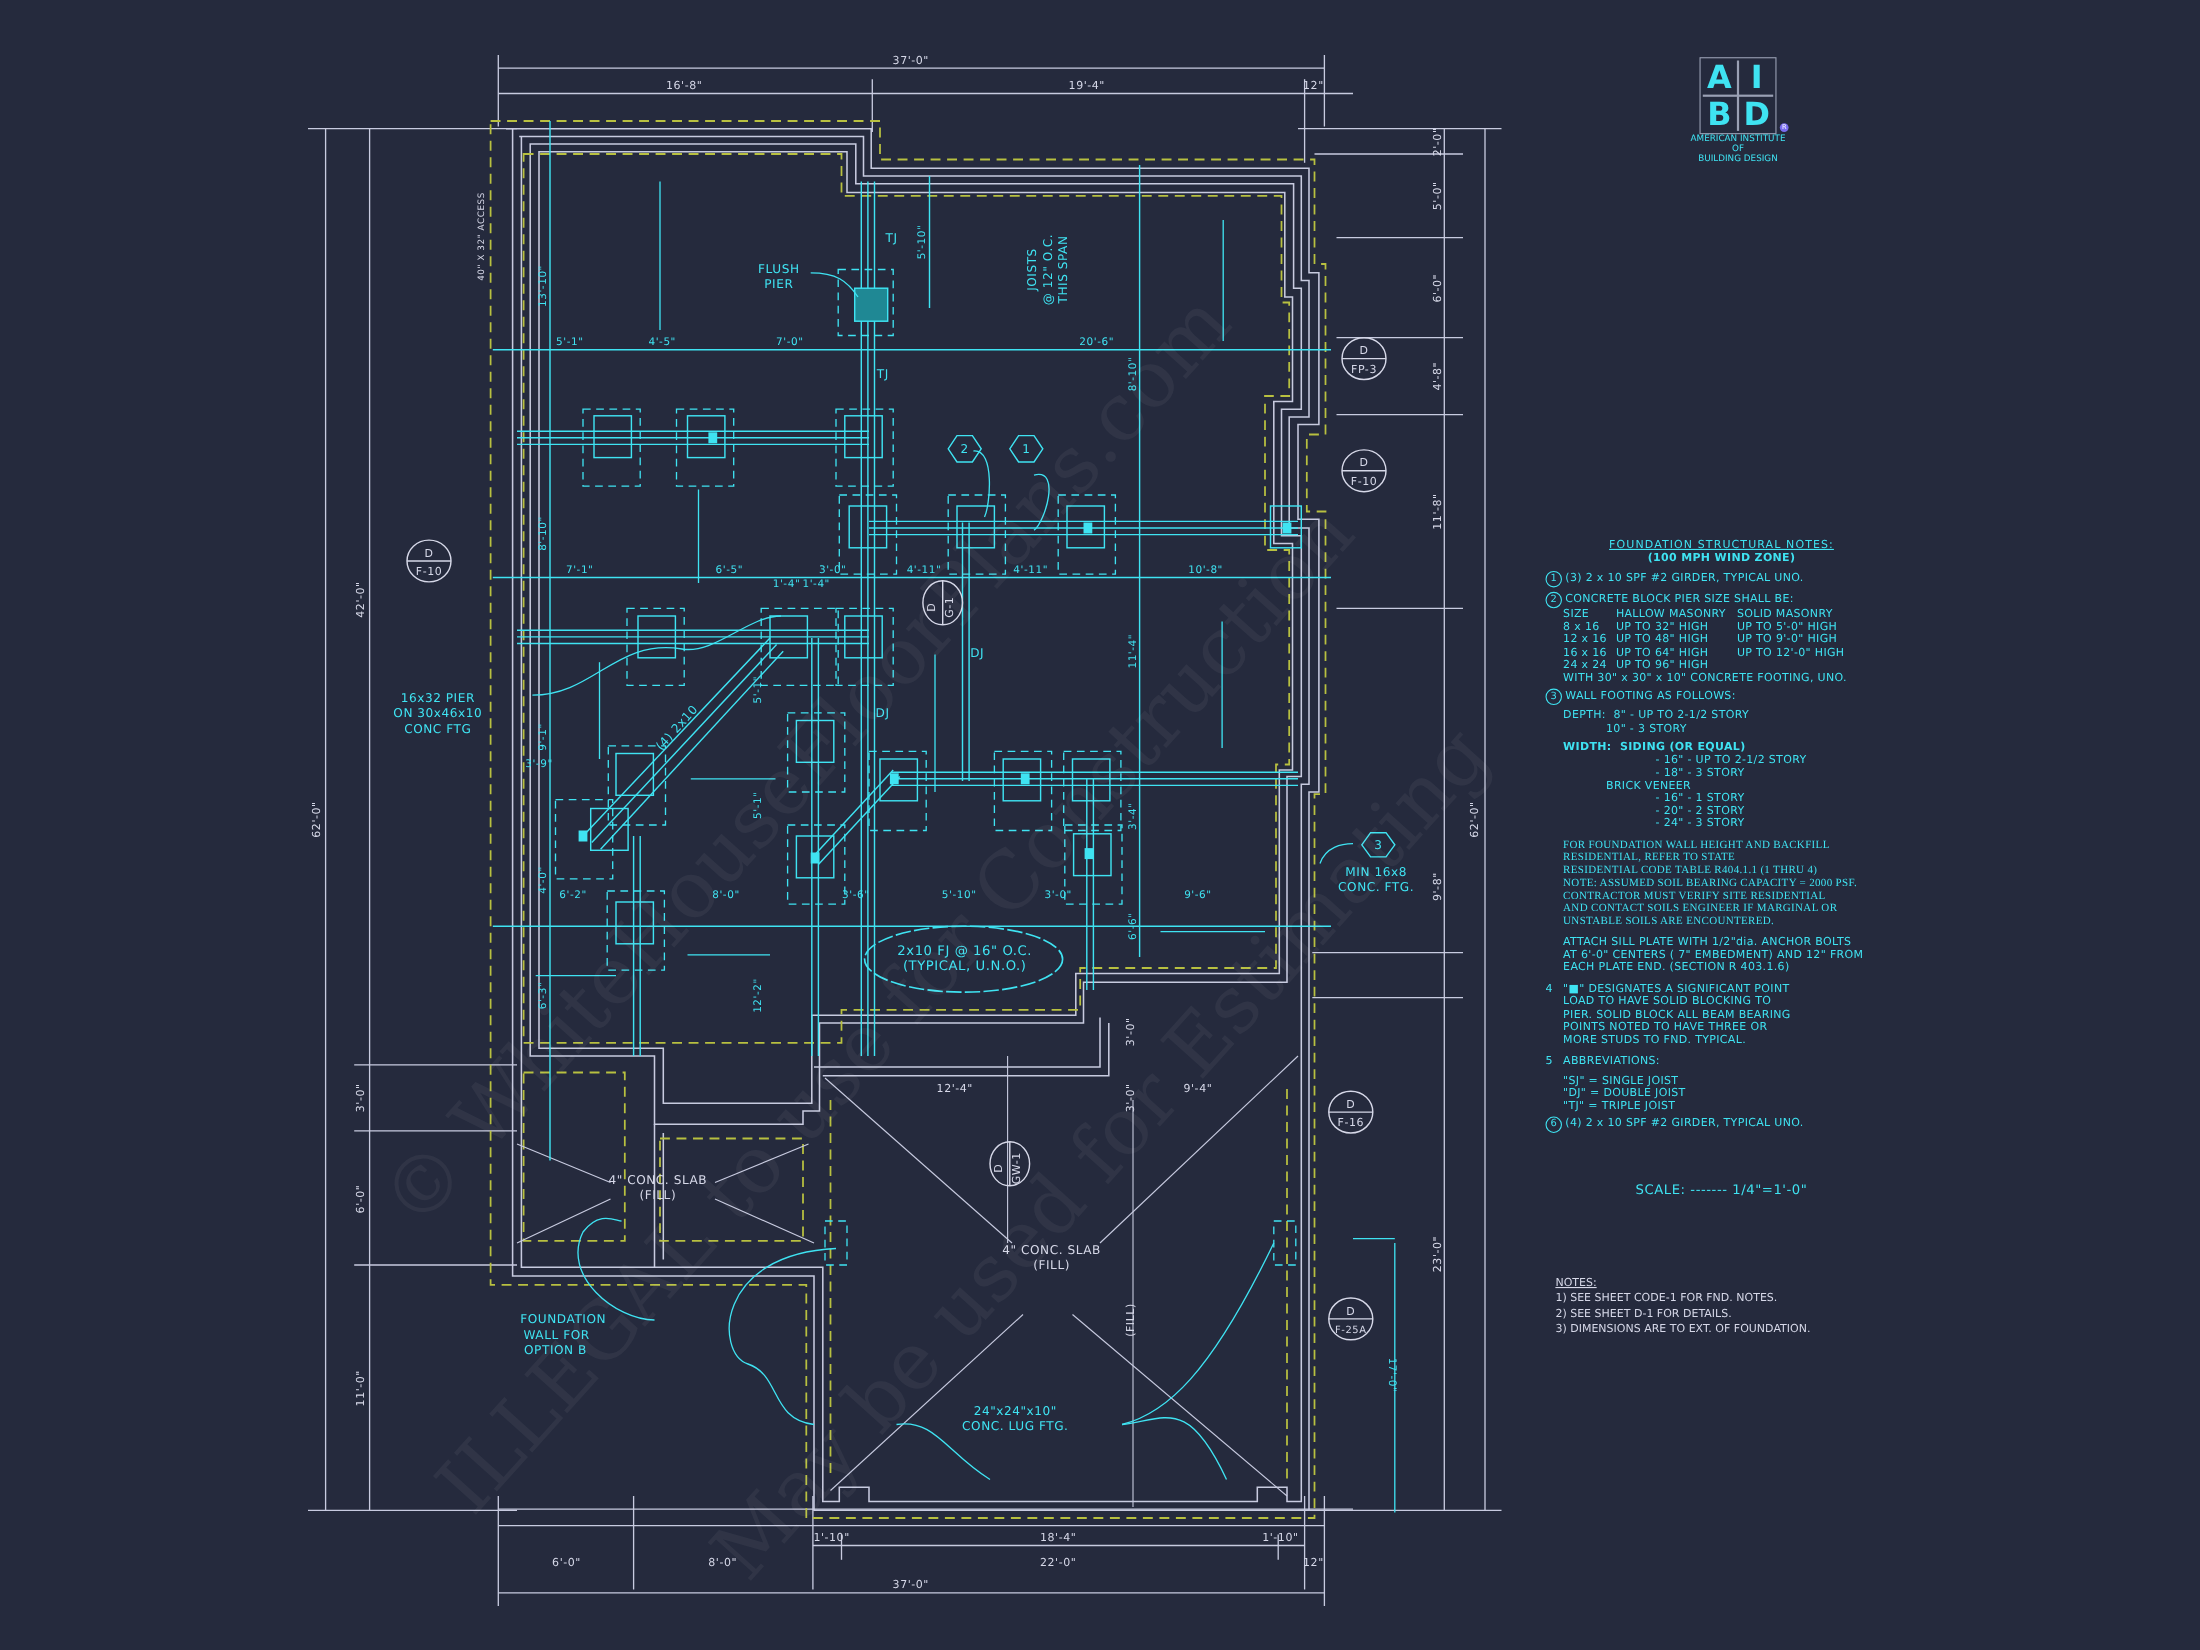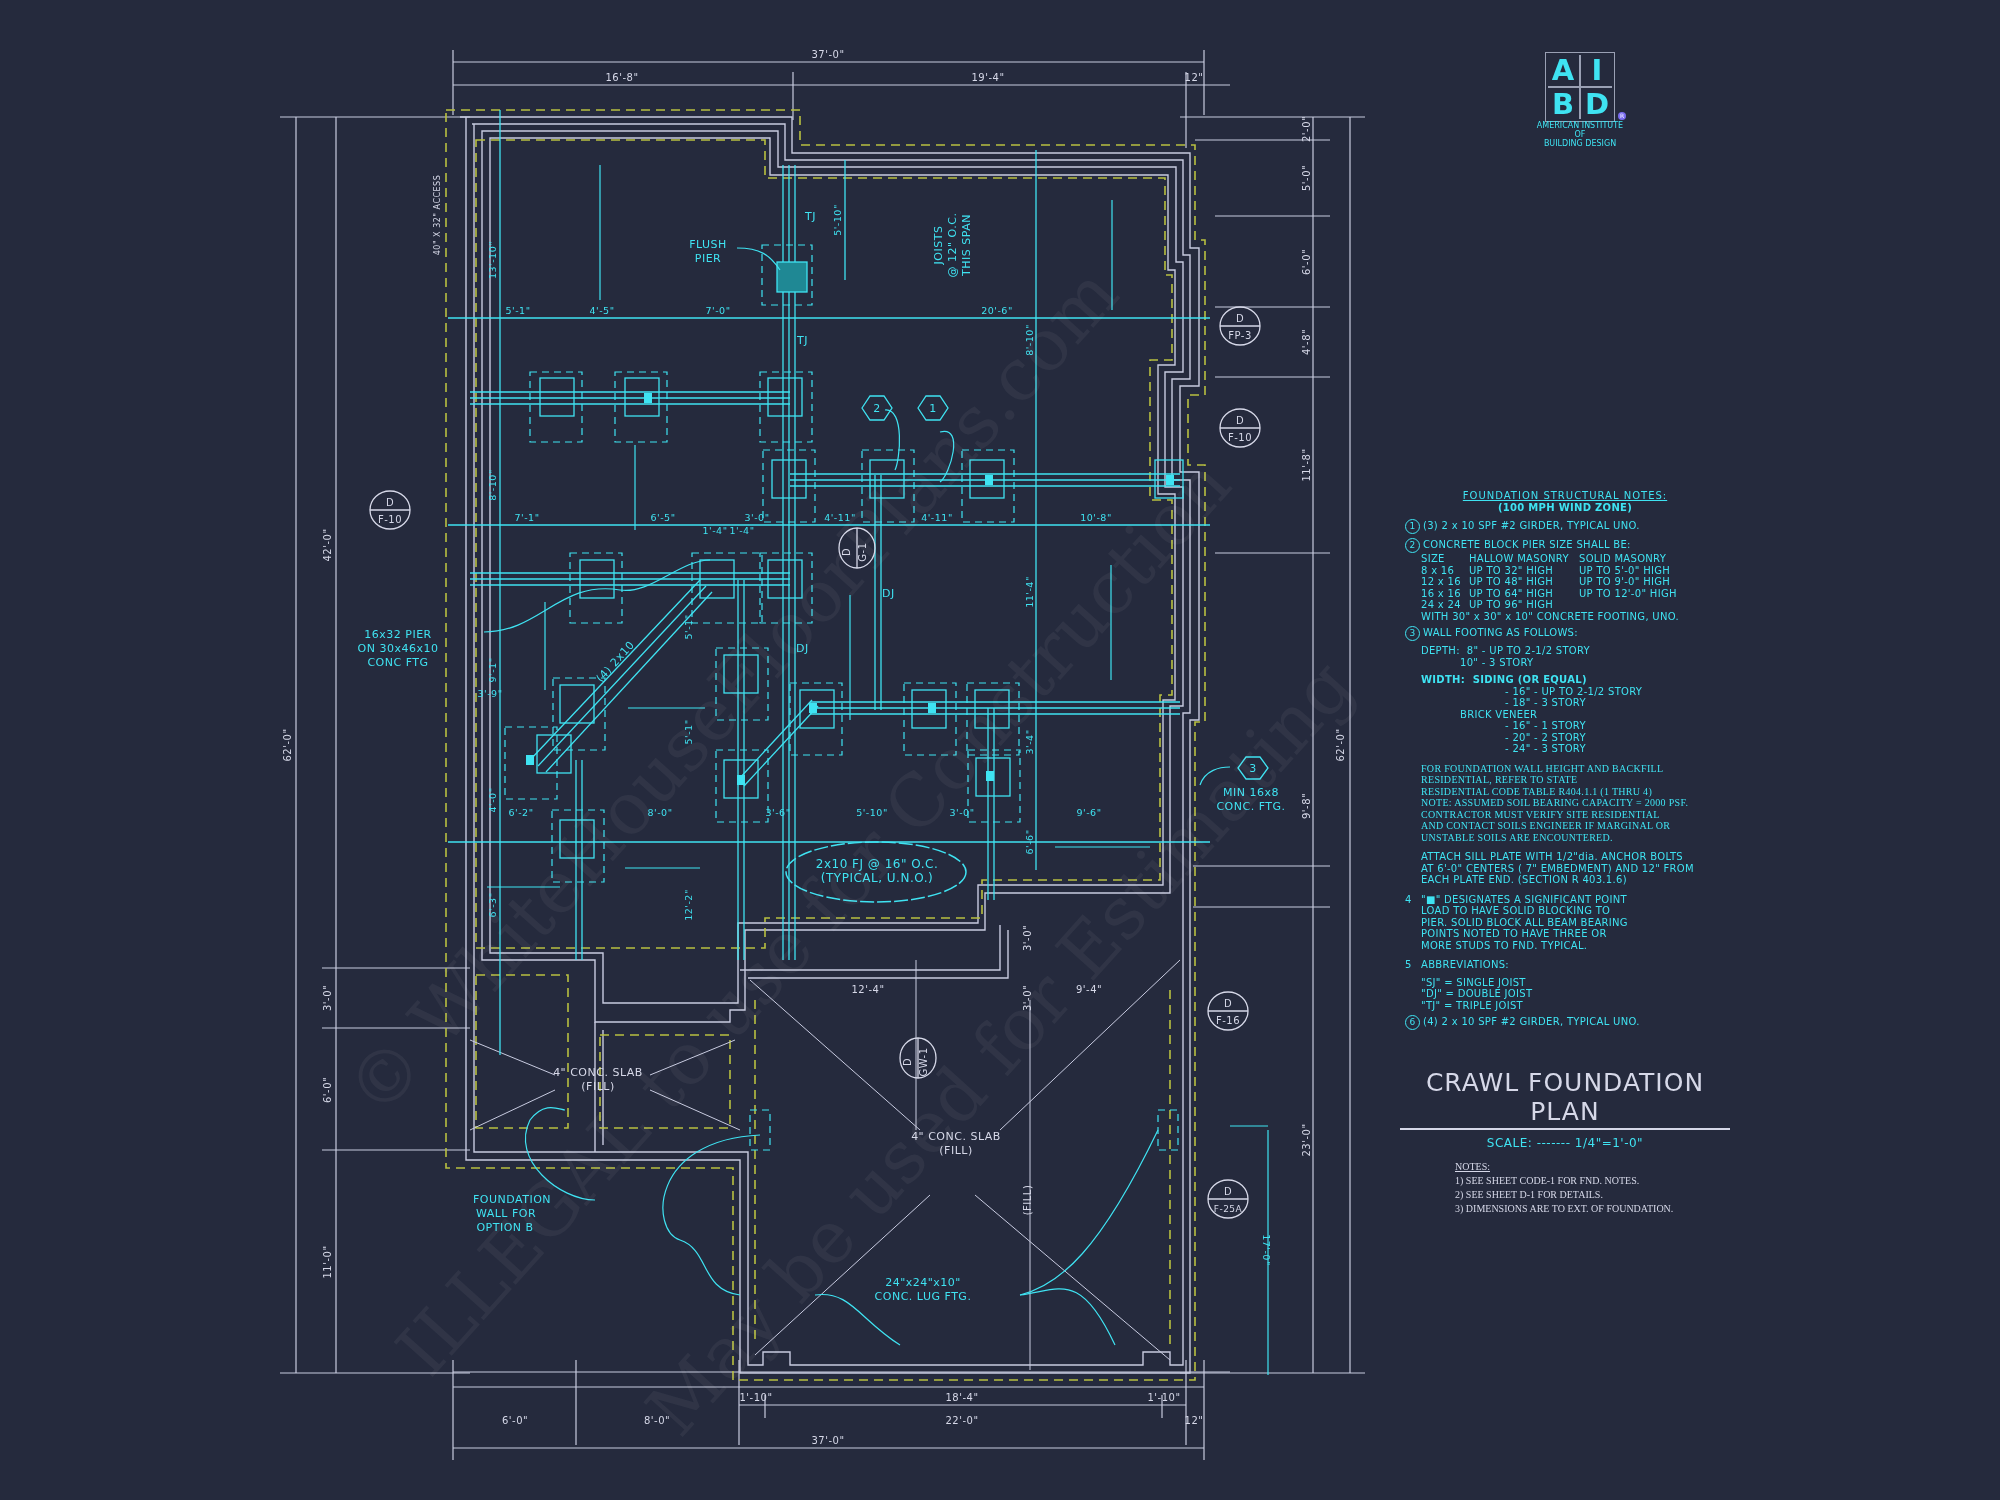--- a/index.html
+++ b/index.html
@@ -13,21 +13,21 @@
   .notes .sub{text-align:center;font-size:10px;margin-bottom:6px;font-weight:bold;}
   .notes .item{margin:4px 0 0 0;}
   .notes .ind{padding-left:16px;}
   .notes .ind2{padding-left:55px;}
   .notes .ind3{padding-left:100px;}
   .hexn{display:inline-block;width:13px;height:13px;border:1px solid #3fe3f2;border-radius:50%;text-align:center;font-size:9px;line-height:13px;margin-right:3px;}
   .grid{display:grid;grid-template-columns:48px 110px 110px;padding-left:16px;}
   .title-block{position:absolute;left:1400px;top:1068px;width:330px;text-align:center;}
   .title-block .ttl{color:#d6d8e8;font-size:25px;letter-spacing:1px;border-bottom:2px solid #d6d8e8;padding-bottom:2px;}
   .title-block .scale{color:#3fe3f2;font-size:12px;margin-top:6px;letter-spacing:0.5px;}
-  .gnotes{position:absolute;left:1455px;top:1160px;color:#d6d8e8;font-size:10px;line-height:14px;font-family:Liberation Serif, serif;}
+  .gnotes{position:absolute;left:1414px;top:1160px;color:#d6d8e8;font-size:10px;line-height:14px;}
   .gnotes .gh{text-decoration:underline;}
   .logo{position:absolute;left:1545px;top:52px;width:68px;height:68px;border:1.5px solid #9aa0b4;}
   .logo .q{position:absolute;width:34px;height:34px;color:#3fe3f2;font-weight:bold;font-size:29px;text-align:center;line-height:34px;}
   .logo .vline{position:absolute;left:33px;top:2px;width:1.5px;height:64px;background:#9aa0b4;}
   .logo .hline{position:absolute;left:2px;top:33px;width:64px;height:1.5px;background:#9aa0b4;}
   .logo-text{position:absolute;left:1520px;top:121px;width:120px;text-align:center;color:#3fe3f2;font-size:8px;line-height:9px;}
   .reg{position:absolute;left:1618px;top:112px;width:8px;height:8px;border-radius:50%;background:#7a6cf0;color:#fff;font-size:6px;text-align:center;line-height:8px;}
 </style>
 </head>
 <body>
@@ -473,21 +473,20 @@
   </div>
   <div class="ind" style="margin-top:6px;">
     <div>"SJ" = SINGLE JOIST</div>
     <div>"DJ" = DOUBLE JOIST</div>
     <div>"TJ" = TRIPLE JOIST</div>
   </div>
   <div class="item"><span class="hexn">6</span><span>(4) 2 x 10 SPF #2 GIRDER, TYPICAL UNO.</span></div>
 </div>
 
 <div class="title-block">
-  <div class="ttl">CRAWL FOUNDATION PLAN</div>
   <div class="scale">SCALE: ------- 1/4"=1'-0"</div>
 </div>
 
 <div class="gnotes">
   <div class="gh">NOTES:</div>
   <div>1)  SEE SHEET CODE-1 FOR FND. NOTES.</div>
   <div>2)  SEE SHEET D-1 FOR DETAILS.</div>
   <div>3)  DIMENSIONS ARE TO EXT. OF FOUNDATION.</div>
 </div>
 

